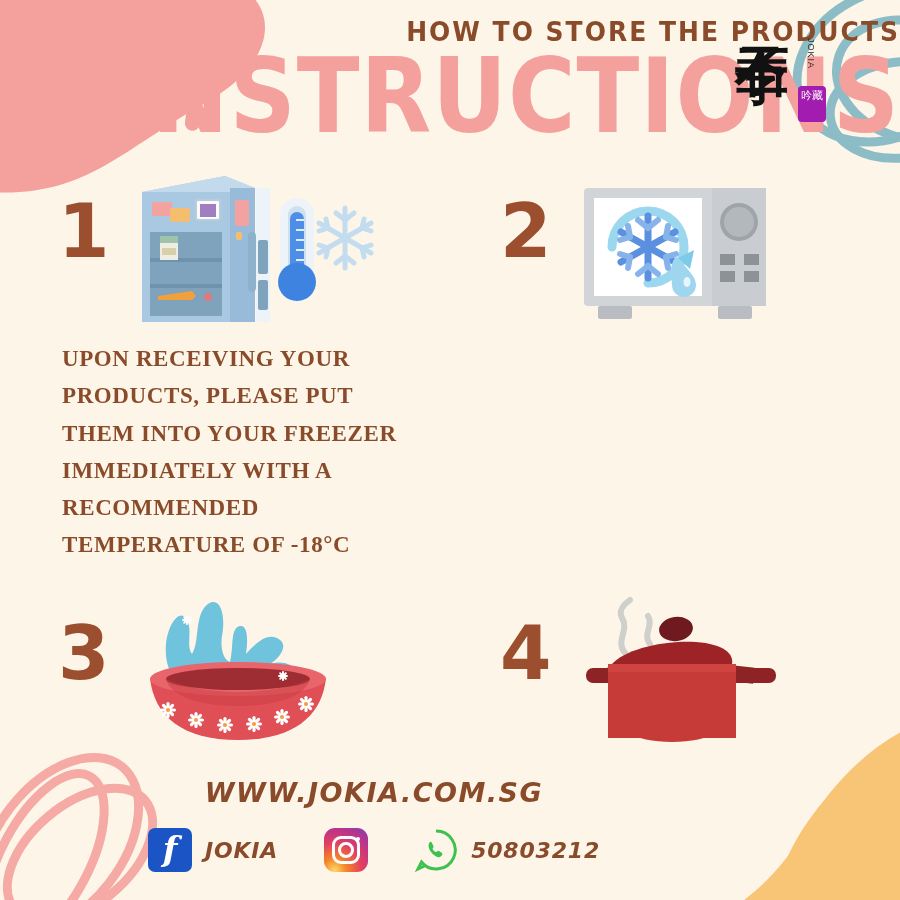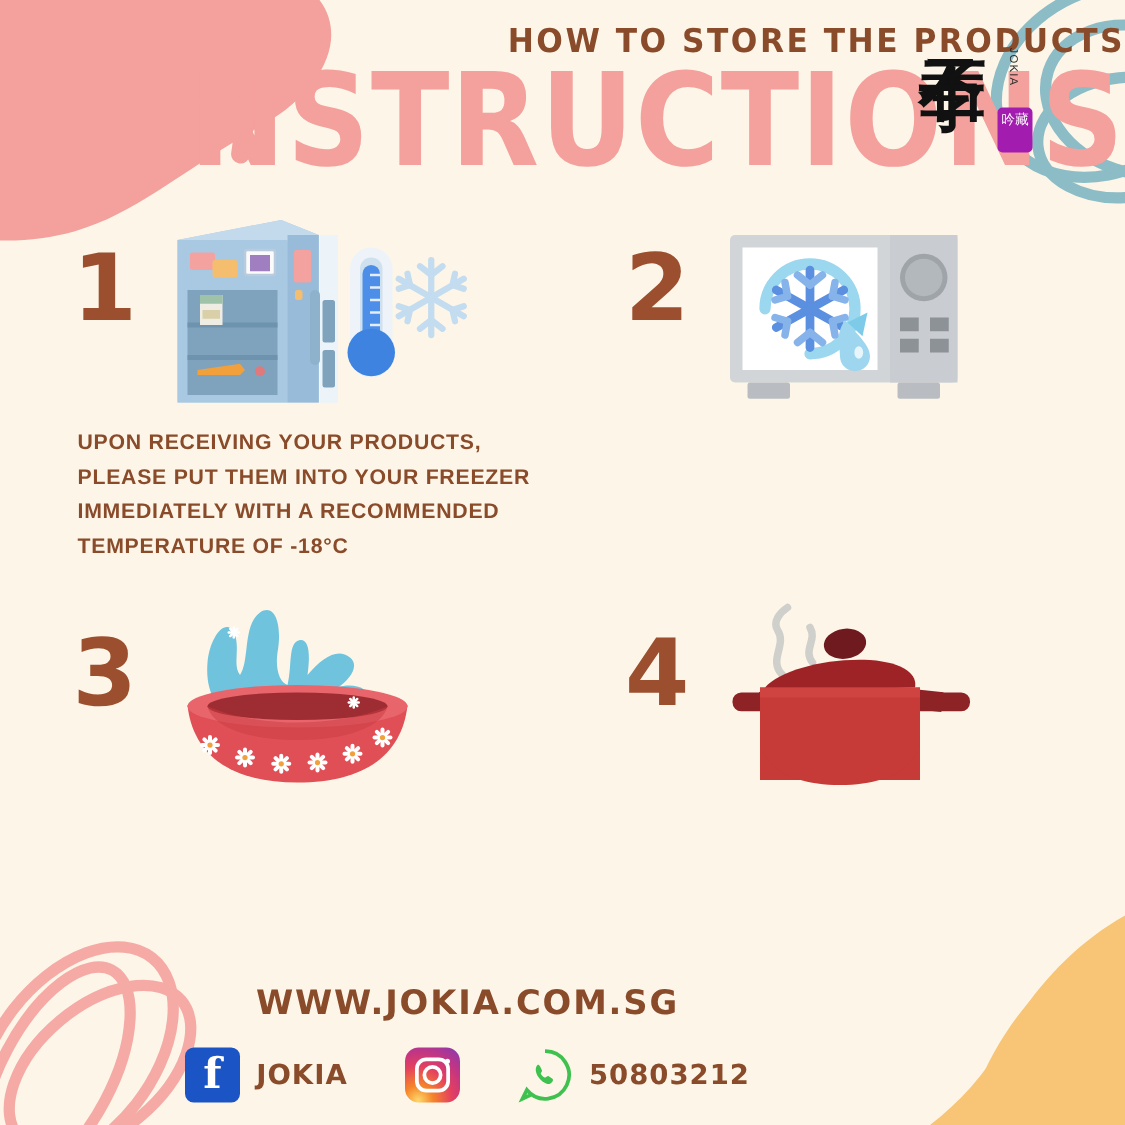--- a/index.html
+++ b/index.html
@@ -63,30 +63,30 @@
   .step { width:450px; position:relative; }
   .step-top { display:flex; align-items:flex-start; height:170px; padding-left:58px; }
   .num {
     color:#9C4F2E; font-size:74px; font-weight:bold; line-height:1;
     font-family:"DejaVu Sans", sans-serif; width:72px; flex:none;
     padding-top:24px;
   }
   .art { flex:1; display:flex; align-items:center; justify-content:flex-start; height:160px; }
   .step-text {
     padding-left:62px; padding-right:22px;
-    color:#8A4B2A; font-size:17px; font-weight:bold;
+    color:#8A4B2A; font-size:23px; font-weight:bold;
     line-height:1.62; letter-spacing:0.6px;
-    font-family:Liberation Sans, sans-serif;
+    font-family:Liberation Serif, serif;
     text-transform:uppercase;
   }
   .step-b .step-top { padding-left:50px; }
   .step-b .step-text { padding-left:54px; }
 
   
-  .footer { position:absolute; left:0; bottom:18px; width:748px; z-index:5; }
+  .footer { position:absolute; left:0; bottom:28px; width:748px; z-index:5;font-style:italic; }
   .website {
     text-align:center; color:#8A4B2A; font-size:27px; font-weight:bold;
     letter-spacing:1.5px; font-family:"DejaVu Sans", sans-serif;
   }
   .socials {
     display:flex; align-items:center; justify-content:center;
     gap:46px; margin-top:20px; padding:0 30px;
   }
   .social { display:flex; align-items:center; gap:13px; }
   .social-label {

